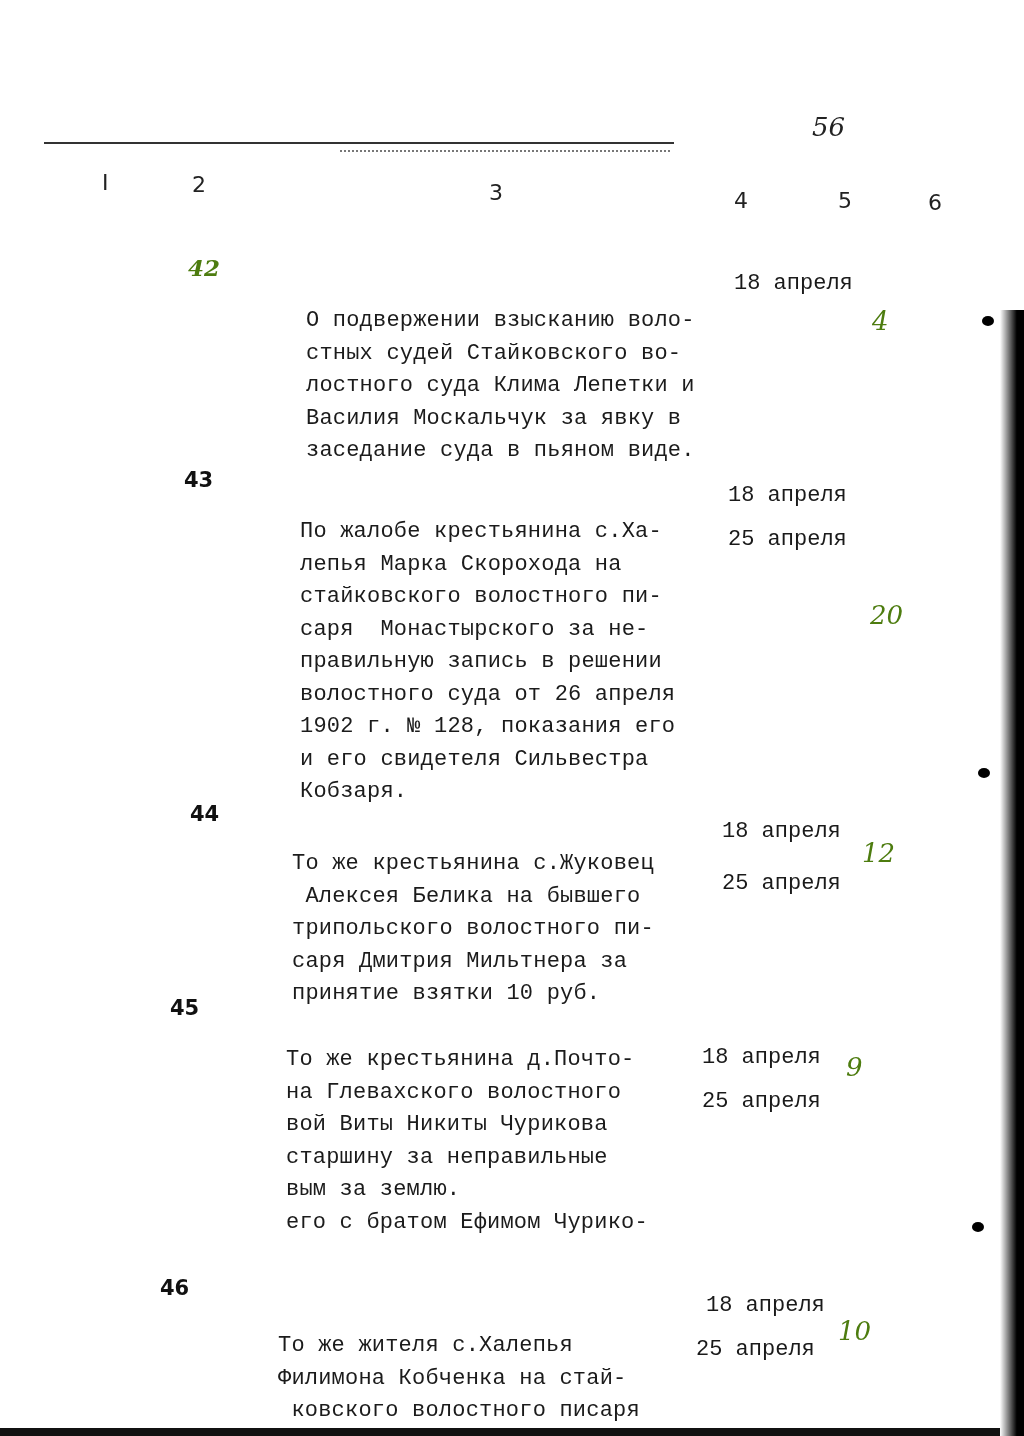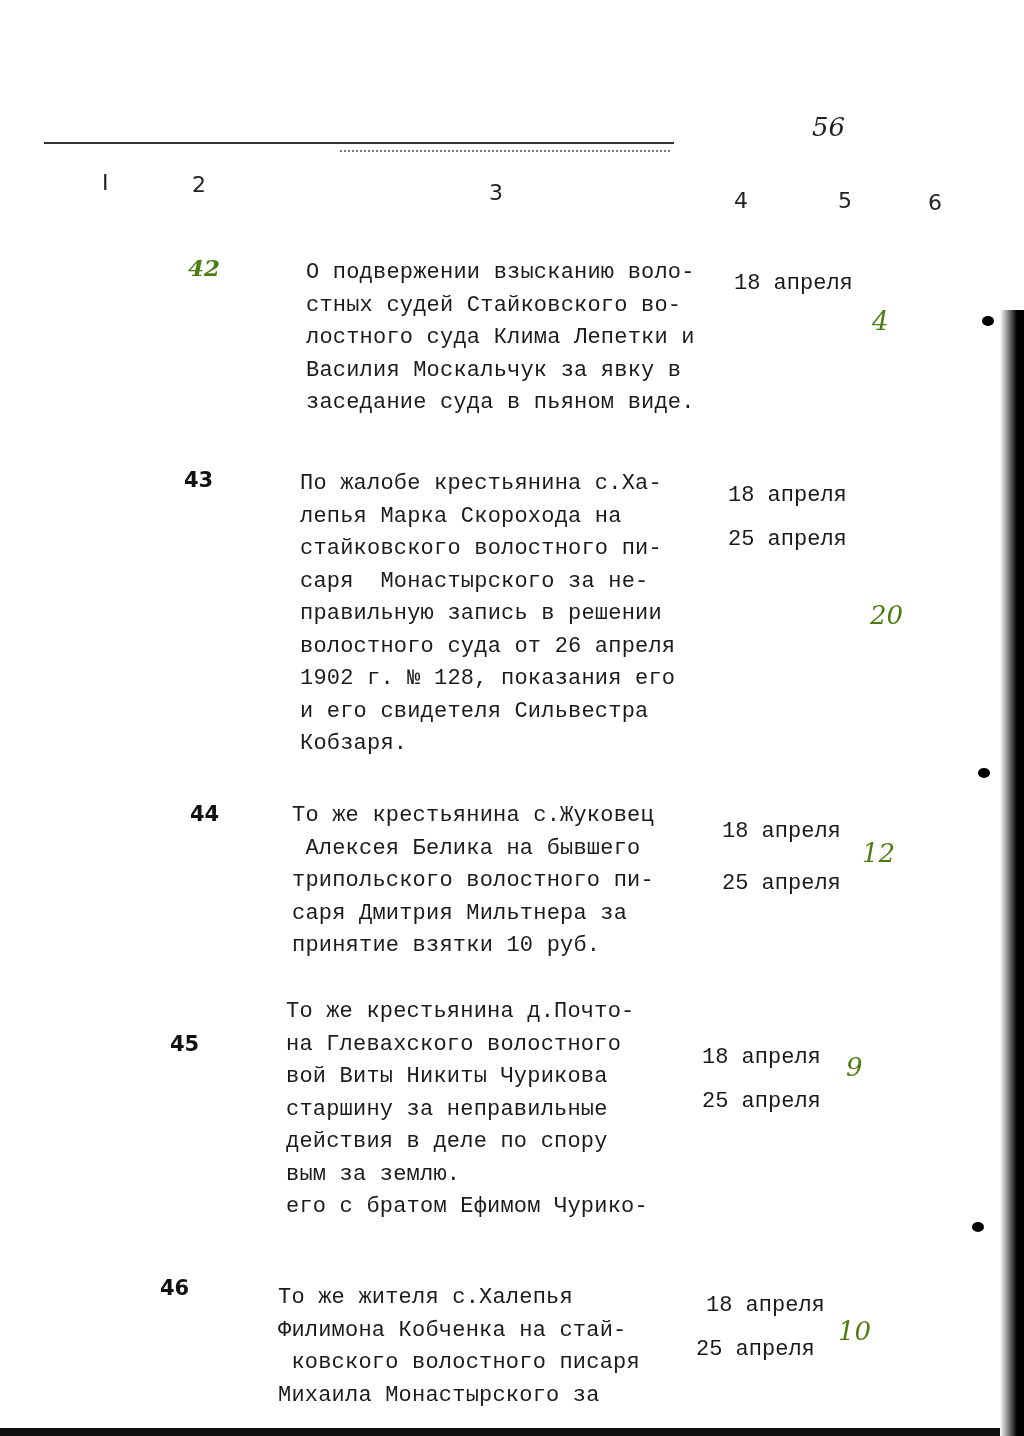--- a/index.html
+++ b/index.html
@@ -22,20 +22,21 @@
     left:340px; top:150px; width:330px; height:0;
     border-top:2px dotted #777;
   }
   .colhead { font-size:22px; font-family:"DejaVu Sans", sans-serif; color:#222; }
   .row-num {
     font-family:"DejaVu Sans", sans-serif; font-weight:bold; font-size:21px; color:#111;
   }
   .desc {
     font-size:22px; line-height:32.5px; letter-spacing:0.2px; white-space:pre;
     color:#1b1b1b;
+    margin-top:48px;
   }
   .dates { font-size:22px; line-height:44px; white-space:pre; }
   .hw {
     font-family:"DejaVu Serif", serif; font-style:italic; font-size:26px; color:#4d7c0f;
   }
   .edge {
     left:1000px; top:310px; width:24px; height:1126px;
     background:linear-gradient(to right, rgba(0,0,0,0) 0%, #000 70%);
   }
   .hole { width:12px; height:10px; border-radius:50%; background:#000; }
@@ -70,22 +71,22 @@
 </div>
 
 <div>
   <div class="abs row-num" style="left:190px;top:802px;">44</div>
   <div class="abs desc" style="left:292px;top:800px;"><div>То же крестьянина с.Жуковец</div><div> Алексея Белика на бывшего</div><div>трипольского волостного пи-</div><div>саря Дмитрия Мильтнера за</div><div>принятие взятки 10 руб.</div></div>
   <div class="abs dates" style="left:722px;top:806px;line-height:52px;"><div>18 апреля</div><div>25 апреля</div></div>
   <div class="abs hw" style="left:862px;top:838px;">12</div>
 </div>
 
 <div>
-  <div class="abs row-num" style="left:170px;top:996px;margin-top:36px;">45</div>
-  <div class="abs desc" style="left:286px;top:996px;"><div>То же крестьянина д.Почто-</div><div>на Глевахского волостного</div><div>вой Виты Никиты Чурикова</div><div>старшину за неправильные</div><div>действия в деле по спору</div><div>вым за землю.</div><div>его с братом Ефимом Чурико-</div></div>
+  <div class="abs row-num" style="left:170px;top:996px;">45</div>
+  <div class="abs desc" style="left:286px;top:996px;"><div>То же крестьянина д.Почто-</div><div>на Глевахского волостного</div><div>вой Виты Никиты Чурикова</div><div>старшину за неправильные</div><div>вым за землю.</div><div>его с братом Ефимом Чурико-</div></div>
   <div class="abs dates" style="left:702px;top:1036px;"><div>18 апреля</div><div>25 апреля</div></div>
   <div class="abs hw" style="left:846px;top:1052px;">9</div>
 </div>
 
 <div>
   <div class="abs row-num" style="left:160px;top:1276px;">46</div>
   <div class="abs desc" style="left:278px;top:1282px;"><div>То же жителя с.Халепья</div><div>Филимона Кобченка на стай-</div><div> ковского волостного писаря</div><div>Михаила Монастырского за</div></div>
   <div class="abs dates" style="left:696px;top:1284px;"><div style="padding-left:10px;">18 апреля</div><div>25 апреля</div></div>
   <div class="abs hw" style="left:838px;top:1316px;">10</div>
 </div>

